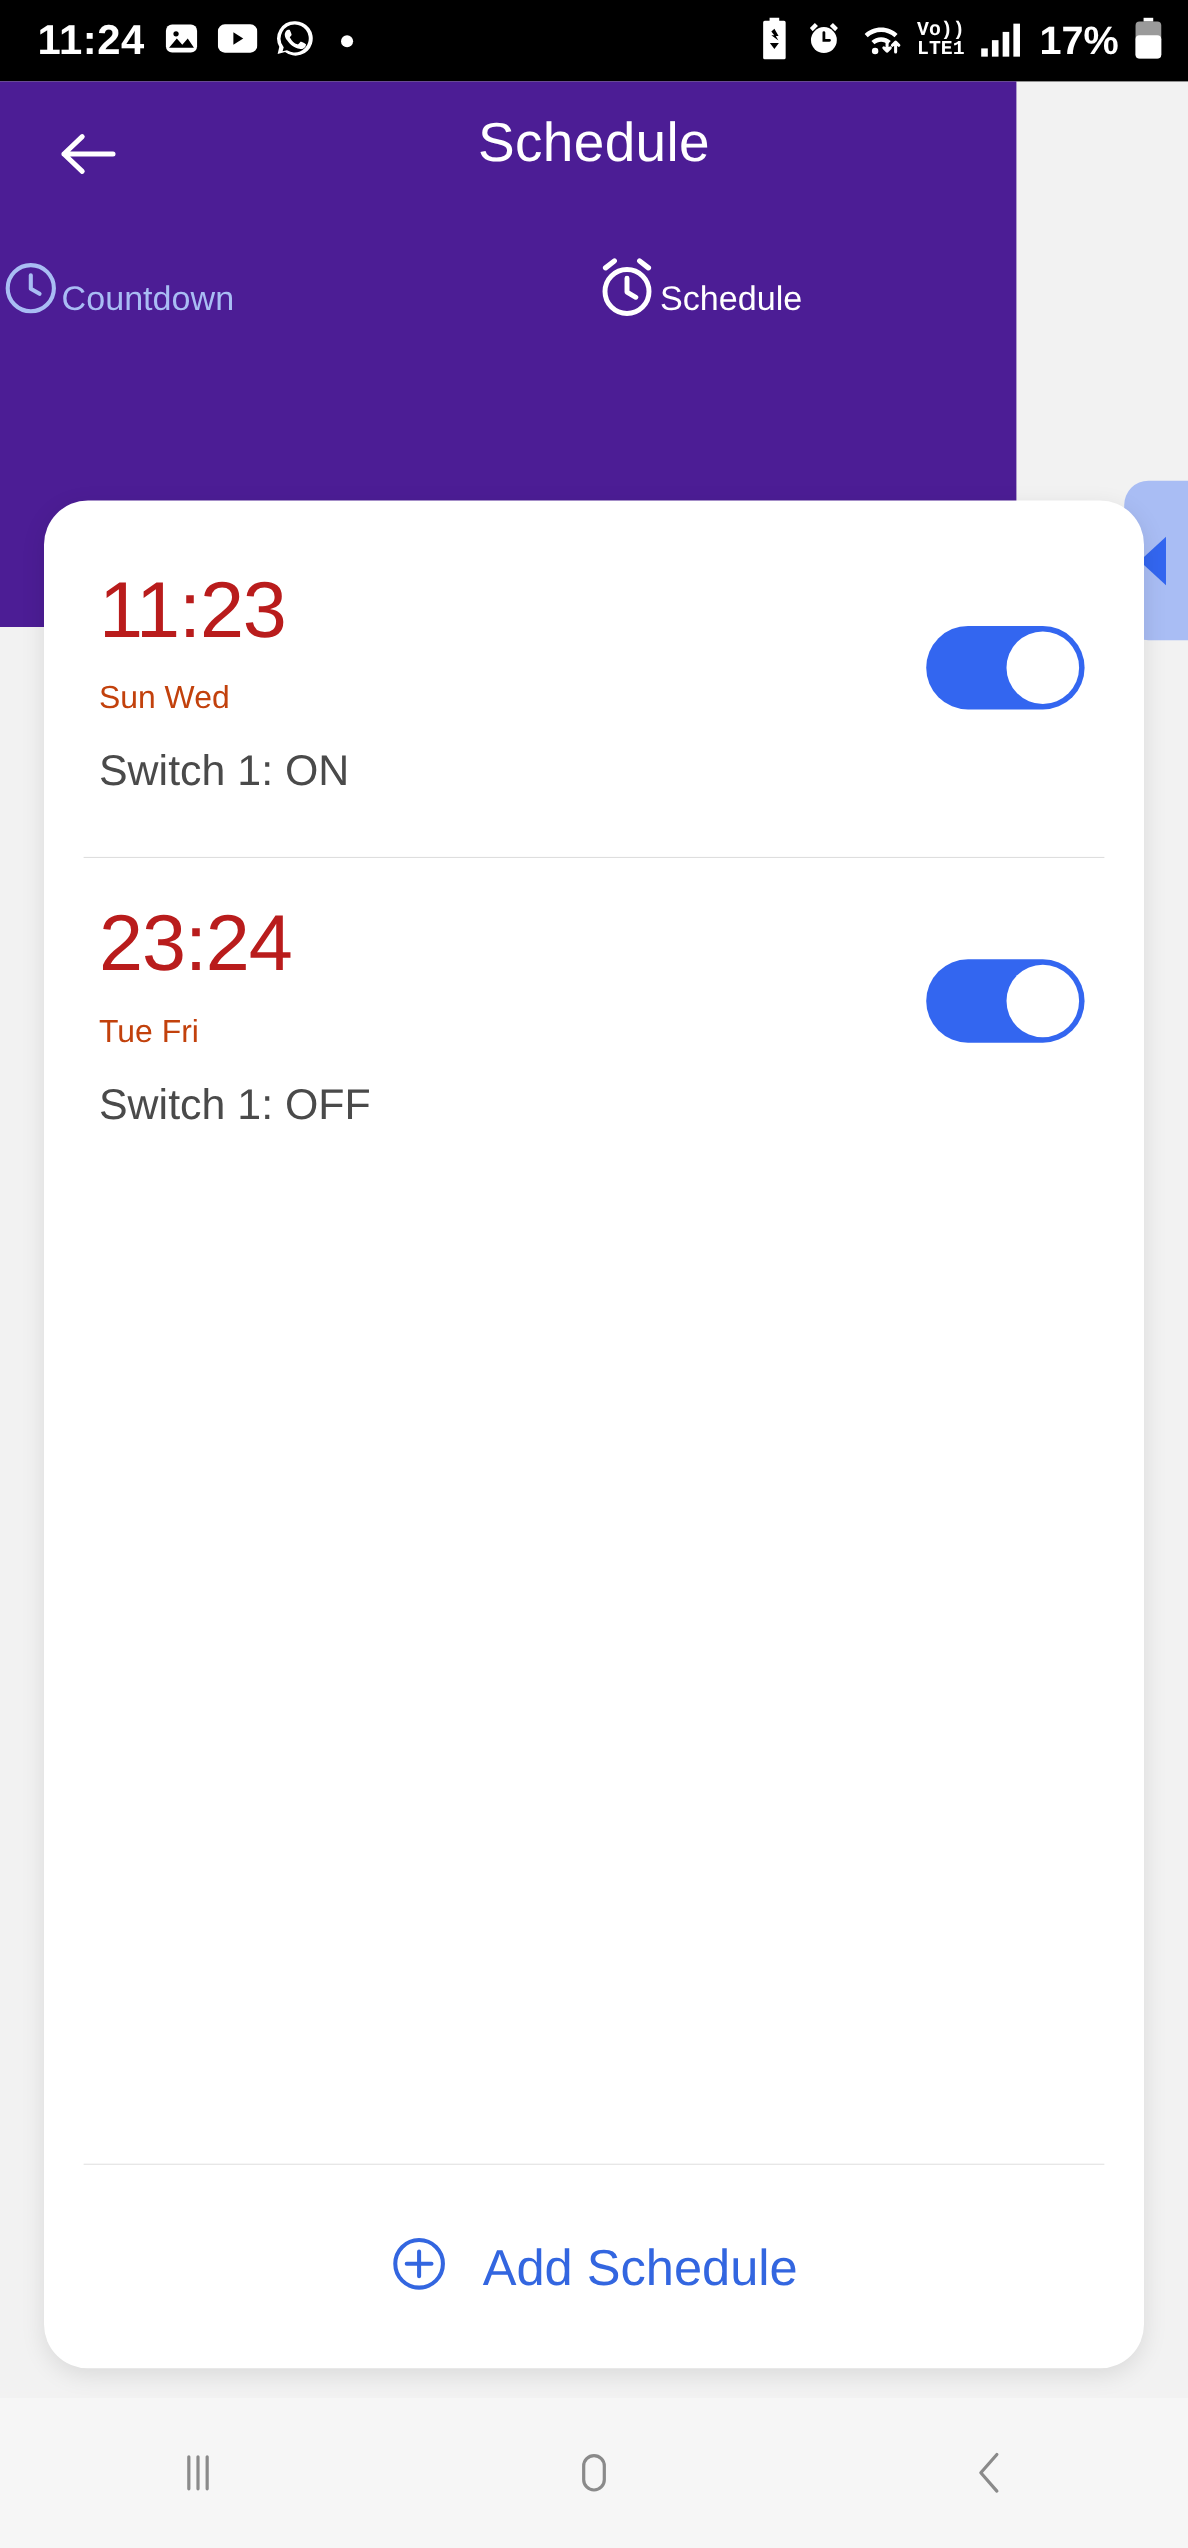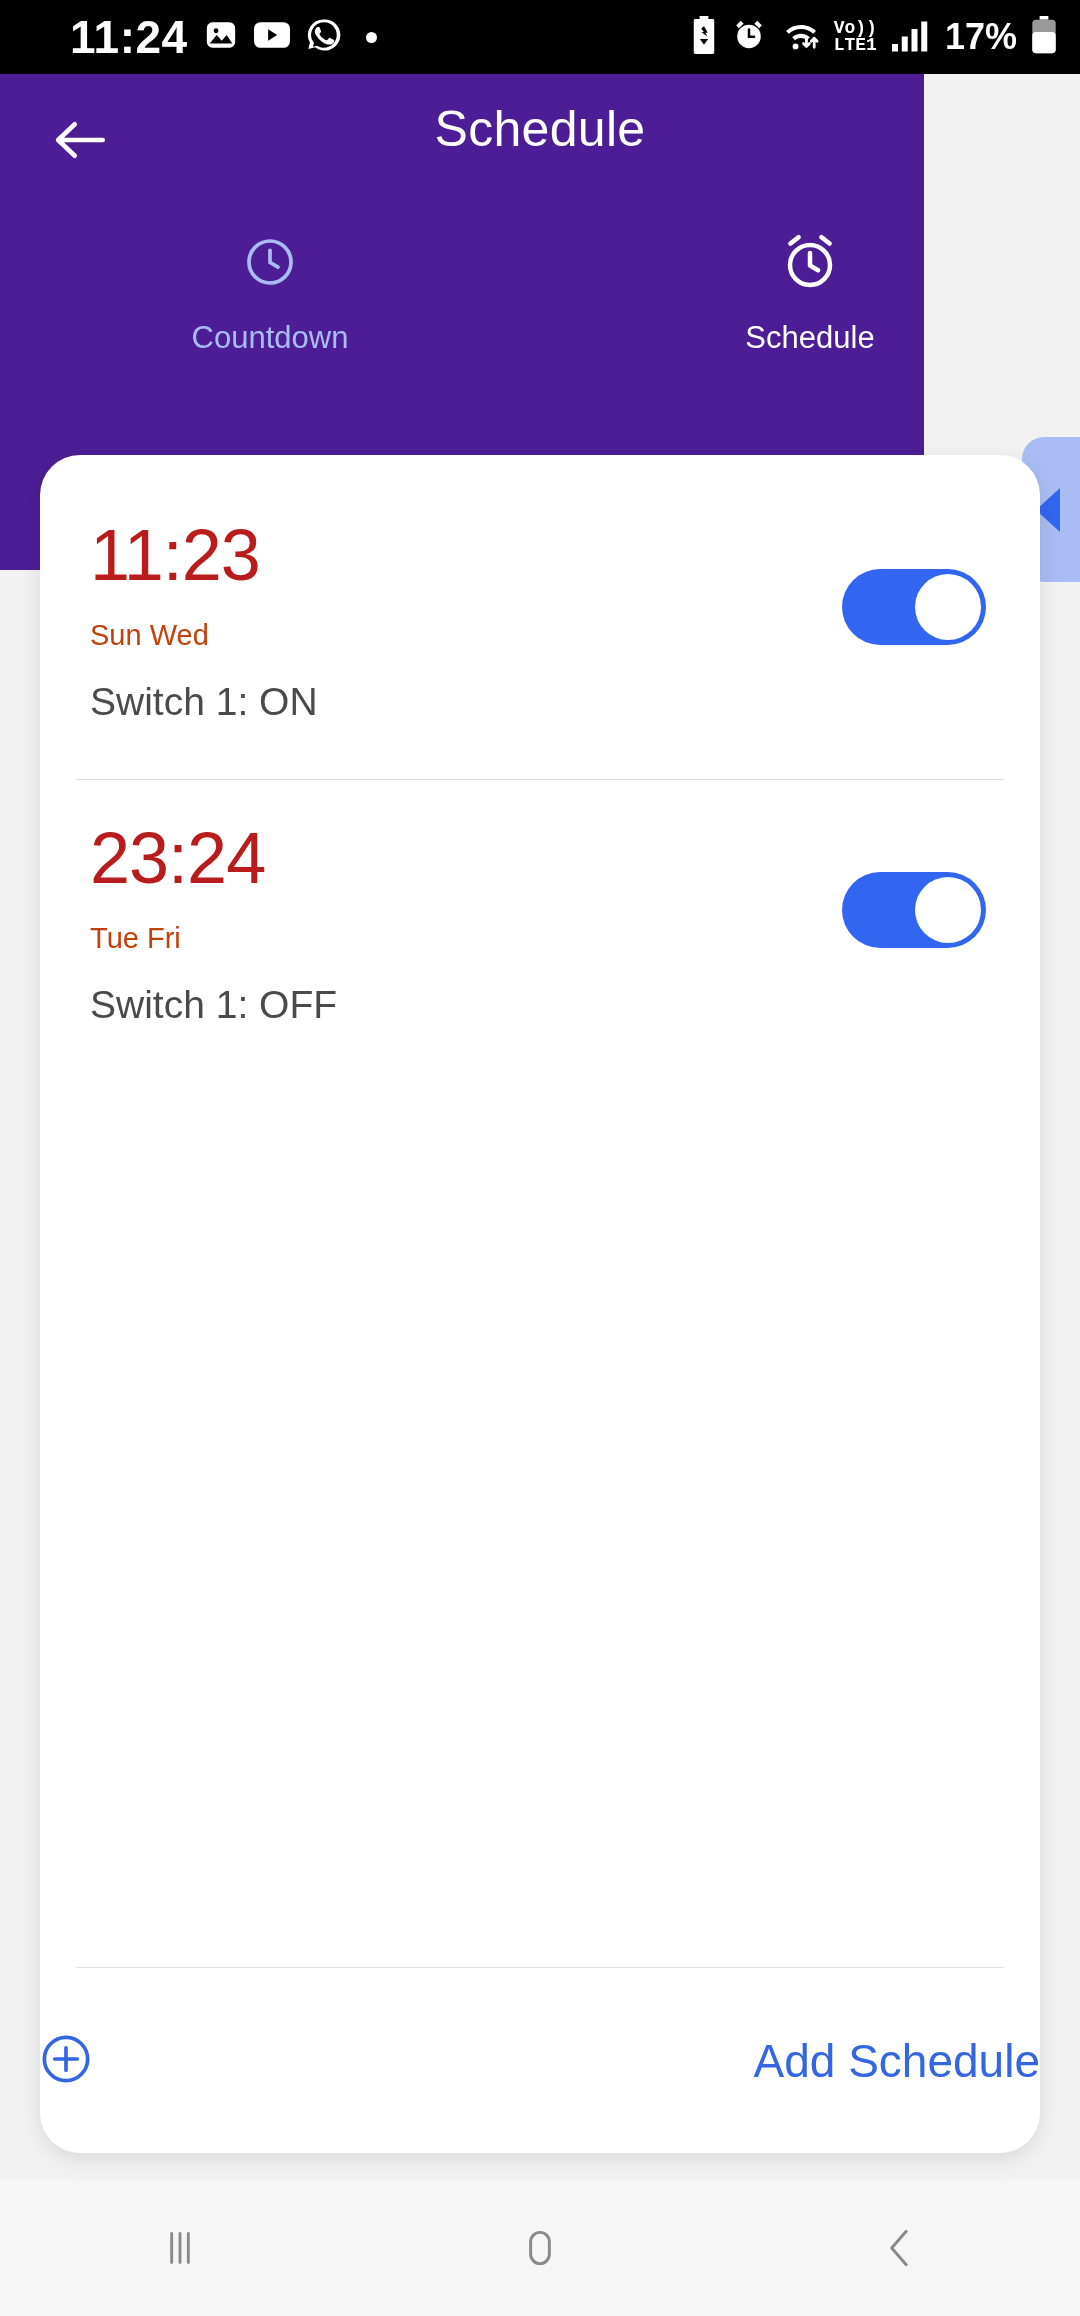--- a/index.html
+++ b/index.html
@@ -12,21 +12,21 @@
   #screen { position:relative; width:1080px; height:2316px; background:#f2f2f2; }
 
   
   .statusbar{
     position:absolute; top:0; left:0; width:1080px; height:74px;
     background:#000; color:#fff;
     display:flex; align-items:center; justify-content:space-between;
     padding:0 22px 0 34px;
   }
   .sb-left{ display:flex; align-items:center; gap:16px; }
-  .sb-time{ font-size:46px; font-weight:600; letter-spacing:.5px; line-height:1;margin-left:36px; }
+  .sb-time{ font-size:38px; font-weight:600; letter-spacing:.5px; line-height:1; }
   .sb-right{ display:flex; align-items:center; gap:13px; }
   .sb-ico{ display:block; }
   .sb-dot{ width:11px; height:11px; border-radius:50%; background:#fff; margin-left:8px; }
   .sb-batt-text{ font-size:36px; font-weight:700; letter-spacing:0; margin-left:2px;}
   .volte-wrap{ display:flex; flex-direction:column; align-items:center; line-height:.95; margin-left:-2px;font-family:Liberation Mono, monospace;}
   .volte-wrap span{ font-size:18px; font-weight:700; }
 
   
   .appbar{
     position:absolute; top:74px; left:0; width:924px; height:496px;
@@ -37,21 +37,21 @@
     position:absolute; left:42px; top:28px; width:76px; height:76px;
     display:flex; align-items:center; justify-content:center; cursor:pointer;
   }
   .appbar-title{
     position:absolute; left:0; top:26px; width:1080px; text-align:center;
     color:#fff; font-size:50px; font-weight:400; letter-spacing:.3px;
   }
 
   
   .tabs{ position:absolute; top:150px; left:0; width:1080px; display:flex; }
-  .tab{ flex:1; display:flex; flex-direction:column; align-items:center; cursor:pointer; }
+  .tab{ flex:1; display:flex; flex-direction:row; align-items:center; cursor:pointer; }
   .tab-icon{ height:76px; display:flex; align-items:center; justify-content:center; }
   .tab-label{ margin-top:20px; font-size:31px; }
   .tab.active .tab-label{ color:#ffffff; }
   .tab.inactive .tab-label{ color:#A9BDF4; }
 
   
   .pull-tab{
     position:absolute; right:0; top:437px; width:58px; height:145px;
     background:#A9BDF4; border-radius:22px 0 0 22px;
     display:flex; align-items:center; justify-content:center; cursor:pointer; z-index:3;
@@ -91,21 +91,21 @@
     position:absolute; right:5px; top:5px; width:66px; height:66px;
     border-radius:50%; background:#fff;
   }
   .divider{ height:1px; background:#dedede; margin:30px 36px 0 36px; }
 
   .add-wrap{
     position:absolute; left:0; bottom:0; width:100%;
   }
   .add-divider{ height:1px; background:#e2e2e2; margin:0 36px; }
   .add-btn{
-    height:185px; display:flex; align-items:center; justify-content:space-between;
+    height:185px; display:flex; align-items:center; justify-content:center;
     gap:32px; cursor:pointer;
   }
   .add-label{ color:#3366E0; font-size:46px; }
 
   
   .navbar{
     position:absolute; left:0; bottom:0; width:1080px; height:136px;
     background:#f6f6f6; display:flex; align-items:center;
   }
   .nav-item{ flex:1; display:flex; align-items:center; justify-content:center; cursor:pointer; }

